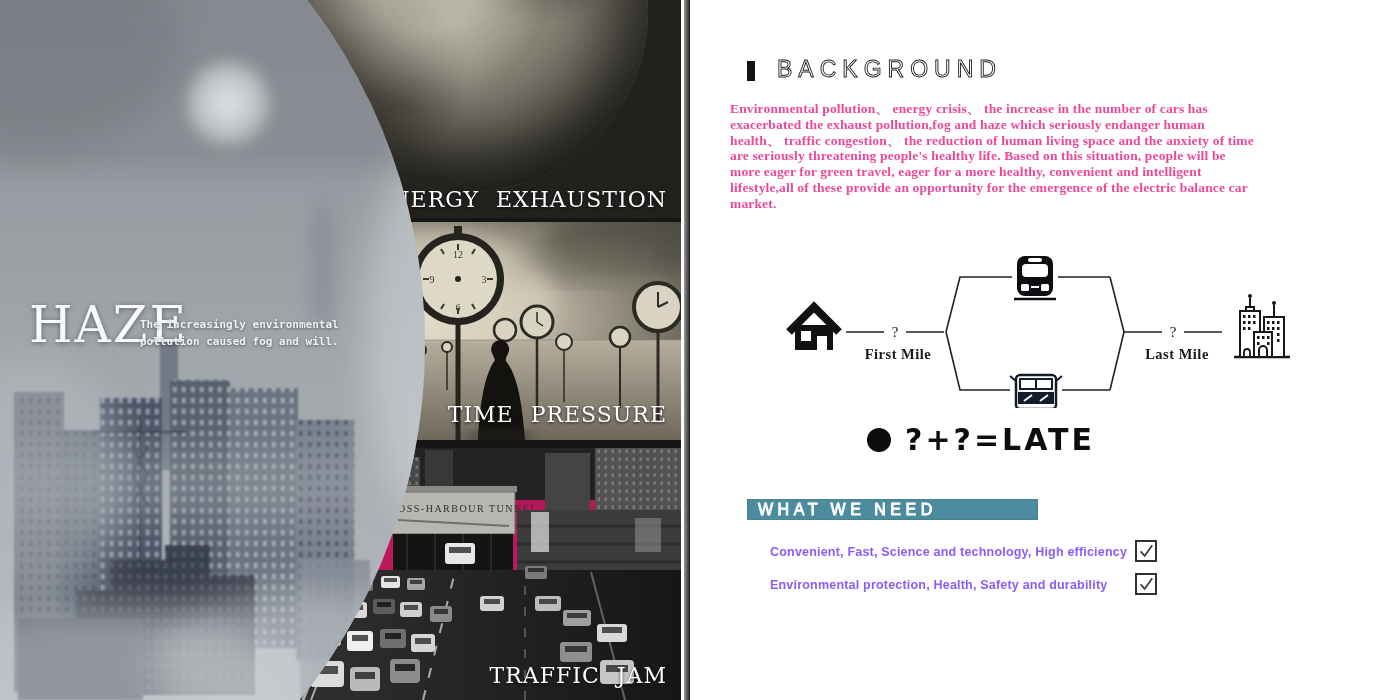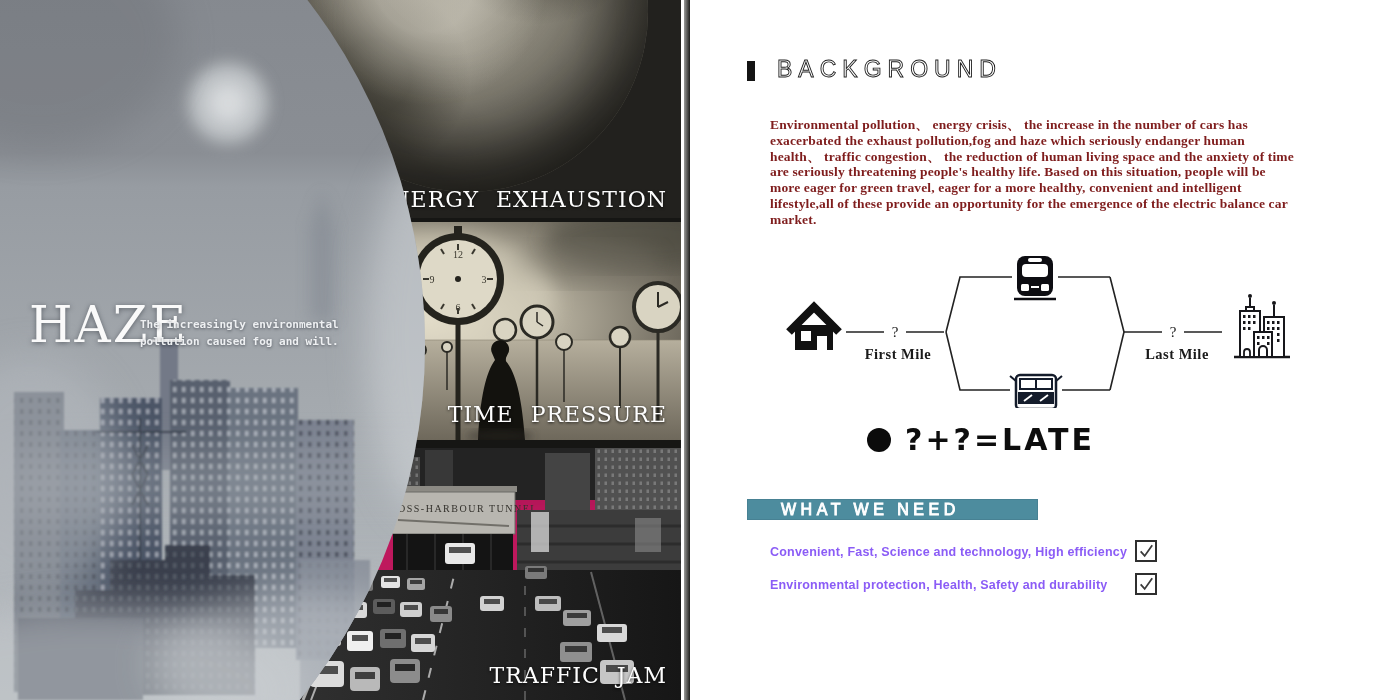--- a/index.html
+++ b/index.html
@@ -50,35 +50,35 @@
 
   
   .caps-thin{font-family:"Liberation Sans",sans-serif;color:var(--cap-color,#1b1b1b);}
   @supports (-webkit-text-stroke: 1px #000){
     .caps-thin{-webkit-text-stroke:0.9px var(--cap-color,#1b1b1b);color:transparent;}
   }
   .section-title-row{position:absolute;left:747px;top:56px;display:flex;align-items:center;}
   .title-bar{width:8px;height:20px;background:#141414;margin-top:2px;}
   .title-caps{--cap-color:#1b1b1b;font-size:23px;letter-spacing:6px;margin-left:22px;white-space:nowrap;}
 
-  .bg-paragraph{position:absolute;left:770px;top:101px;width:525px;
+  .bg-paragraph{position:absolute;left:730px;top:101px;width:525px;
     font-family:"Liberation Serif",serif;font-weight:600;font-size:13.5px;line-height:15.8px;
-    color:#7f1d1d;letter-spacing:.15px;margin-top:16px;}
+    color:#ec4899;letter-spacing:.15px;}
 
   .diagram-svg{position:absolute;left:740px;top:248px;}
 
   .equation-row{position:absolute;left:867px;top:422px;display:flex;align-items:center;text-align:center;}
   .eq-dot{width:24px;height:24px;border-radius:50%;background:#0b0b0b;}
   .eq-text{margin-left:14px;font-family:"DejaVu Sans",sans-serif;font-weight:bold;font-size:30px;
     letter-spacing:3px;color:#0d0d0d;transform:scaleY(1.03);white-space:nowrap;}
 
   .banner{position:absolute;left:747px;top:499px;width:291px;height:21px;background:#4d8c9e;
     box-shadow:0 0 0 1px rgba(60,110,125,.35) inset;}
   .banner-caps{--cap-color:#ffffff;color:#ffffff;font-size:16px;letter-spacing:4.5px;line-height:21px;
-    padding-left:34px;white-space:nowrap;}
+    padding-left:11px;white-space:nowrap;}
 
   .check-row-label{position:absolute;left:770px;font-family:"Liberation Sans",sans-serif;
     font-weight:bold;font-size:12.5px;color:#8b5cf6;letter-spacing:.2px;white-space:nowrap;}
   .row1-label{top:545px;}
   .row2-label{top:578px;}
   .checkbox{position:absolute;left:1135px;width:18px;height:18px;border:2px solid #2f2f2f;background:#fff;}
   .cb1{top:540px;} .cb2{top:573px;}
   .checkbox svg{display:block;margin:1px 0 0 1px;}
 </style>
 </head>

